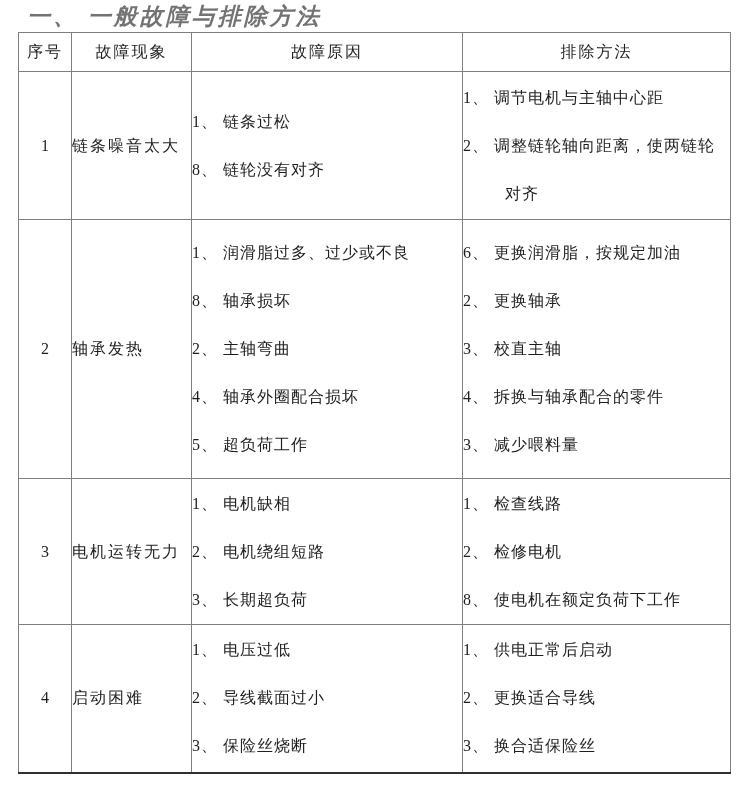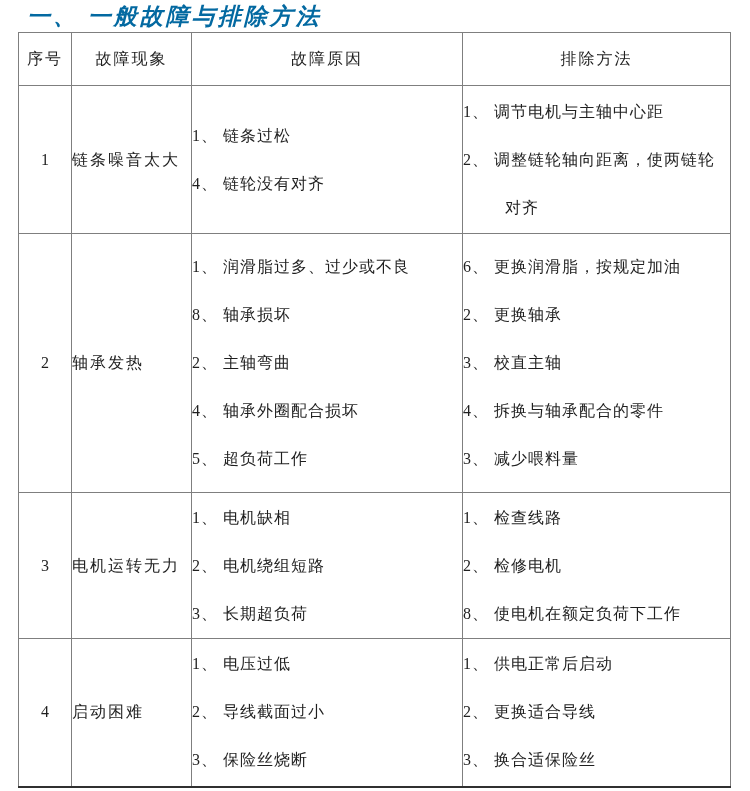--- a/index.html
+++ b/index.html
@@ -10,42 +10,42 @@
     color:#1f1f1f;
     overflow:hidden;
     position:relative;
   }
   .title{
     margin:1px 0 0 27px;
     font-size:23px;
     font-weight:bold;
     font-style:italic;
     letter-spacing:3px;
-    color:#0369a1;
+    color:#737373;
     white-space:nowrap;
   }
   table.fault{
     position:absolute;
     left:18px; top:32px;
     width:712px;
     border-collapse:collapse;
     table-layout:fixed;
   }
   table.fault col.c1{width:53px;}
   table.fault col.c2{width:120px;}
   table.fault col.c3{width:271px;}
   table.fault col.c4{width:268px;}
   table.fault th, table.fault td{
     border:1px solid #7f7f7f;
     font-size:16px;
     font-weight:normal;
     padding:0;
     vertical-align:middle;
   }
-  table.fault tr.hdr{height:53px;}
+  table.fault tr.hdr{height:39px;}
   table.fault tr.hdr th{
     text-align:center;
     letter-spacing:2px;
   }
   tr.r1{height:148px;}
   tr.r2{height:259px;}
   tr.r3{height:146px;}
   tr.r4{height:148px;}
   td.serial{
     text-align:center;
@@ -91,21 +91,21 @@
       <th>故障现象</th>
       <th>故障原因</th>
       <th>排除方法</th>
     </tr>
 
     <tr class="r1">
       <td class="serial">1</td>
       <td class="phen">链条噪音太大</td>
       <td class="list">
           <p class="li">1、 链条过松</p>
-          <p class="li">4、 链轮没有对齐</p>
+          <p class="li">8、 链轮没有对齐</p>
         </td>
       <td class="list">
           <p class="li">1、 调节电机与主轴中心距</p>
           <p class="li">2、 调整链轮轴向距离，使两链轮对齐</p>
         </td>
     </tr>
 
     <tr class="r2">
       <td class="serial">2</td>
       <td class="phen">轴承发热</td>

